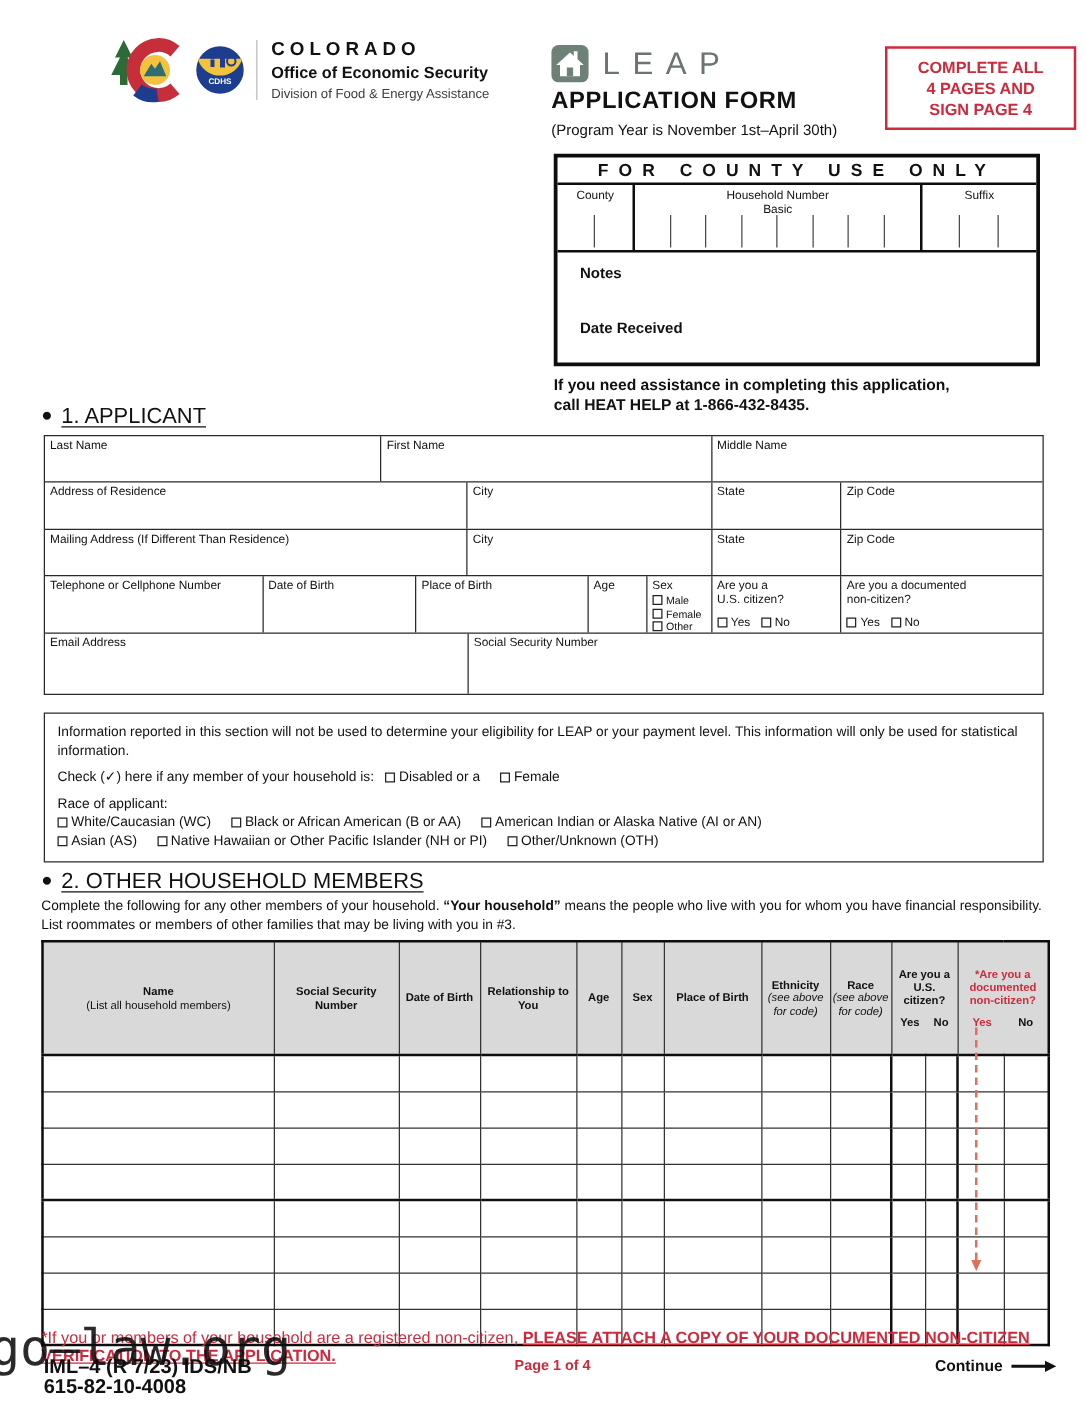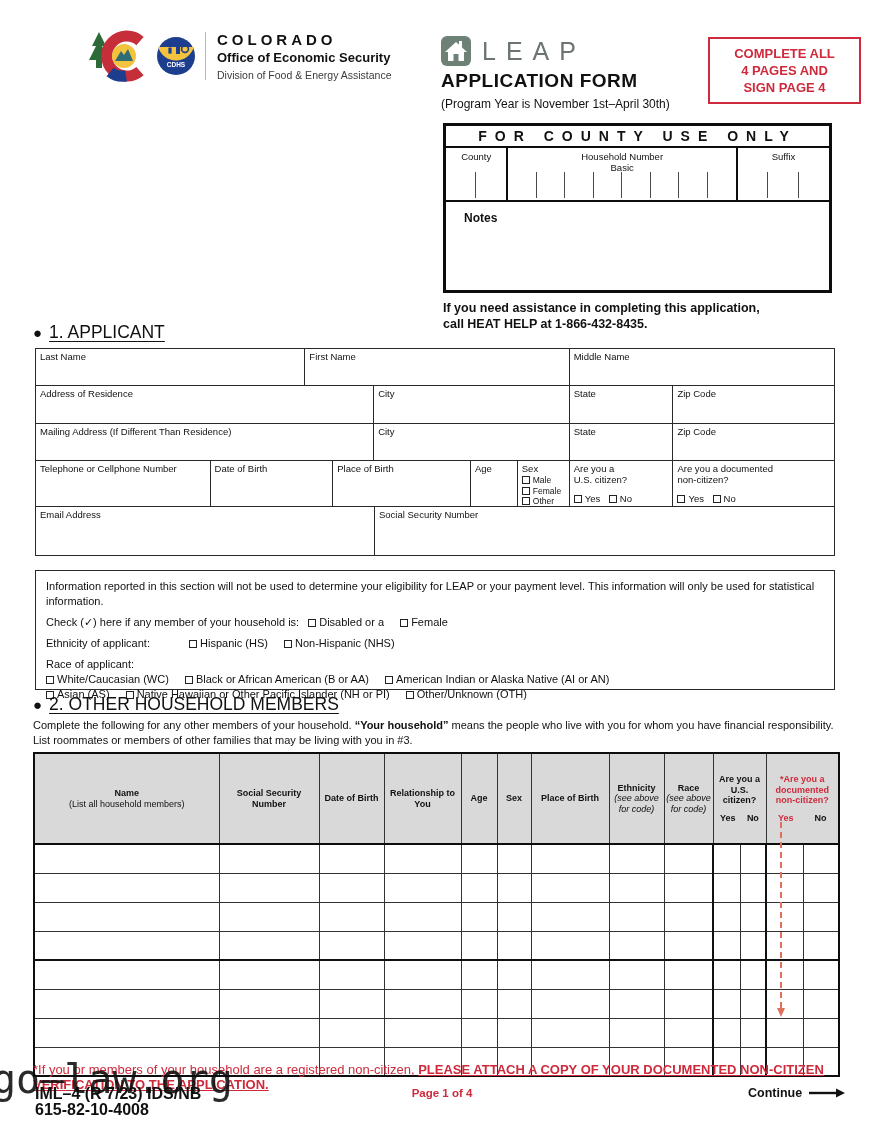--- a/index.html
+++ b/index.html
@@ -185,20 +185,21 @@
       <div class="cb-col-label">Suffix</div>
       <div class="tick-row">
           <div class="digit-cell"></div>
           <div class="digit-cell"></div>
           <div class="digit-cell"></div>
         </div>
     </div>
   </div>
   <div class="cb-notes">
     <div class="cb-notes-label">Notes</div>
+    <div class="cb-date-label">Date Received</div>
   </div>
 </div>
 
 <div class="abs" id="assist">
   <div>If you need assistance in completing this application,</div>
   <div>call HEAT HELP at 1-866-432-8435.</div>
 </div>
 
 <div class="abs sec-head" id="sec1-head">
   <span class="sec-bullet">●</span>
@@ -258,25 +259,20 @@
     <div class="f-cell" style="width:263px"><span>Social Security Number</span></div>
   </div>
 </div>
 
 <div class="abs" id="stats-box">
   <div>Information reported in this section will not be used to determine your eligibility for LEAP or your payment level. This information will only be used for statistical information.</div>
   <div class="stats-line">
     <span>Check (✓) here if any member of your household is:</span>
     <span class="opt" style="margin-left:6px"><span class="cb"></span><span>Disabled or a</span></span>
     <span class="opt"><span class="cb"></span><span>Female</span></span>
-  </div>
-  <div class="stats-line">
-    <span class="stats-label">Ethnicity of applicant:</span>
-    <span class="opt"><span class="cb"></span><span>Hispanic (HS)</span></span>
-    <span class="opt"><span class="cb"></span><span>Non-Hispanic (NHS)</span></span>
   </div>
   <div class="stats-line">
     <span class="stats-label">Race of applicant:</span>
     <span class="race-opts">
       <span class="opt"><span class="cb"></span><span>White/Caucasian (WC)</span></span>
       <span class="opt"><span class="cb"></span><span>Black or African American (B or AA)</span></span>
       <span class="opt"><span class="cb"></span><span>American Indian or Alaska Native (AI or AN)</span></span>
       <span class="opt"><span class="cb"></span><span>Asian (AS)</span></span>
       <span class="opt"><span class="cb"></span><span>Native Hawaiian or Other Pacific Islander (NH or PI)</span></span>
       <span class="opt"><span class="cb"></span><span>Other/Unknown (OTH)</span></span>

